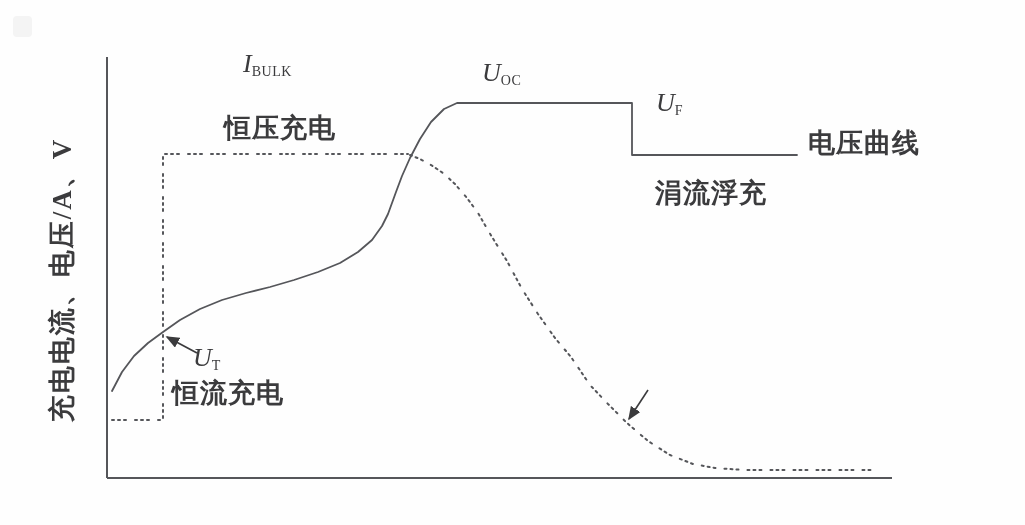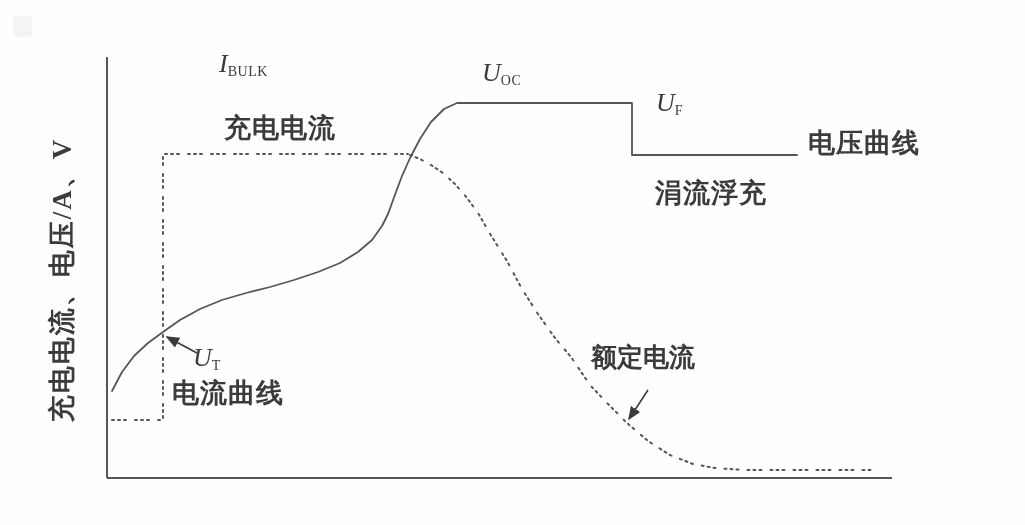--- a/index.html
+++ b/index.html
@@ -49,28 +49,27 @@
         <polyline points="163,418 163,156" class="curve dotted"></polyline>
         <polyline points="165,154 408,154" class="curve dotted"></polyline>
         <polyline points="410,155 420,159 431,165 443,173 455,184 467,198 478,213 492,237 507,261 522,289 538,314 555,338 571,357 590,385 608,404 627,423 648,441 670,455 693,464 715,468 745,470 790,470 835,470 872,470" class="curve dotted"></polyline>
         <line x1="197" y1="353" x2="167" y2="337" class="arrow-line" marker-end="url(#arrowhead)"></line>
         <line x1="648" y1="390" x2="629" y2="419" class="arrow-line" marker-end="url(#arrowhead)"></line>
       </g>
   </svg>
 
   <div class="lbl cn ylab">充电电流、电压/A、V</div>
 
-  <div class="lbl varlbl" style="left:219px;top:49px"><span>I</span><sub>BULK</sub></div>
+  <div class="lbl varlbl" style="left:243px;top:49px"><span>I</span><sub>BULK</sub></div>
   <div class="lbl varlbl" style="left:482px;top:58px"><span>U</span><sub>OC</sub></div>
   <div class="lbl varlbl" style="left:656px;top:88px"><span>U</span><sub>F</sub></div>
   <div class="lbl varlbl" style="left:193px;top:343px"><span>U</span><sub>T</sub></div>
 
-  <div class="lbl cn ctr" style="left:280px;top:128px">充电电流</div>
+  <div class="lbl cn ctr" style="left:280px;top:128px">恒压充电</div>
   <div class="lbl cn ctr" style="left:711px;top:193px">涓流浮充</div>
-  <div class="lbl cn ctr" style="left:228px;top:393px">电流曲线</div>
+  <div class="lbl cn ctr" style="left:228px;top:393px">恒流充电</div>
 
   <div class="lbl cn ctr" style="left:864px;top:143px">电压曲线</div>
 
   <div class="lbl ann">
-    <div>额定电流</div>
   </div>
 
 </div>
 
 </body></html>

